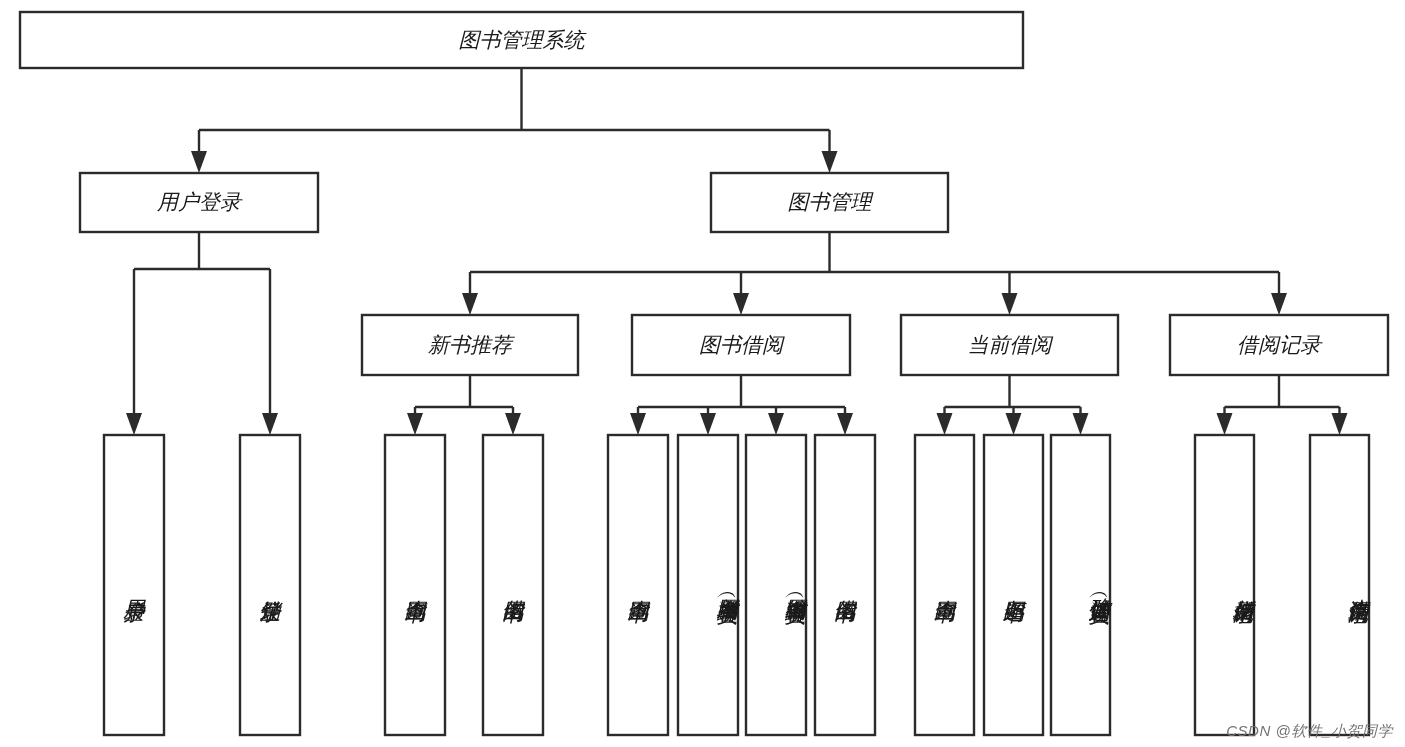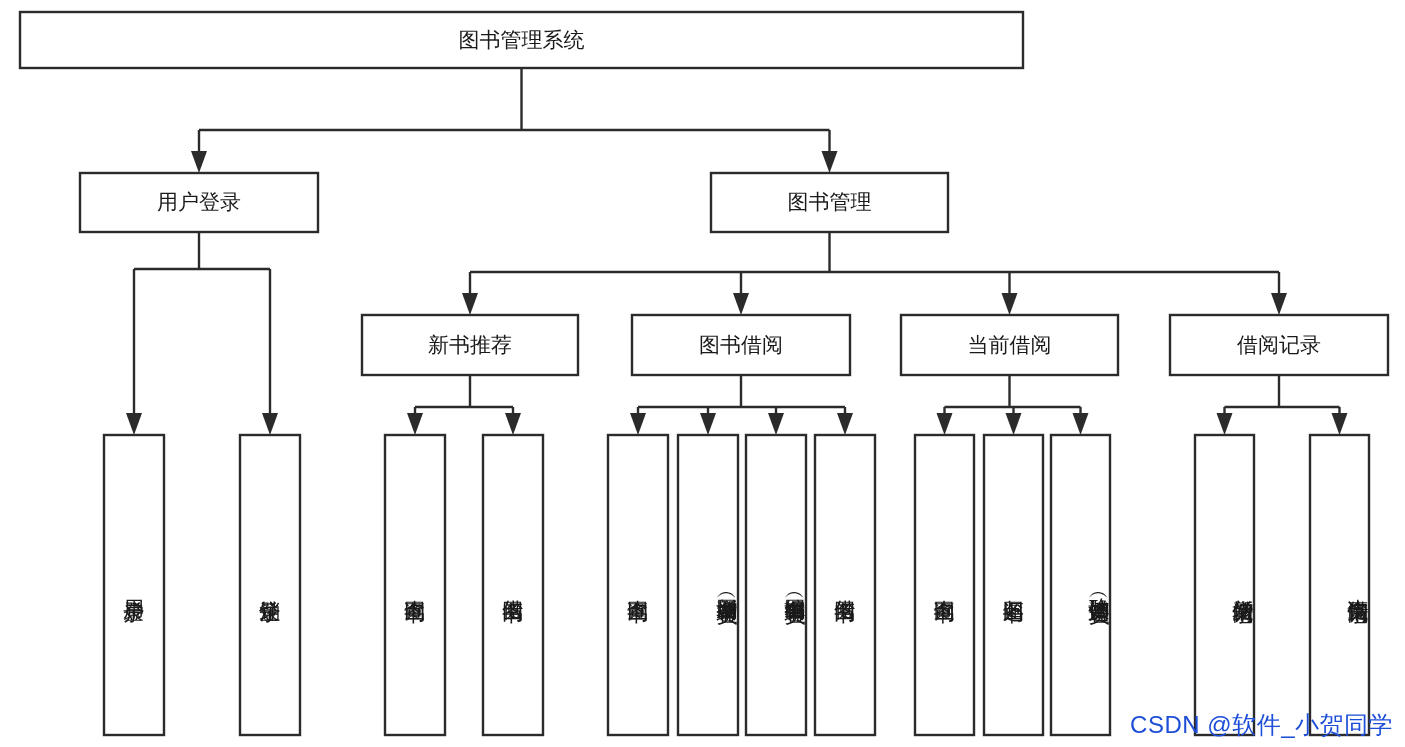--- a/index.html
+++ b/index.html
@@ -13,20 +13,21 @@
     height: 747px;
     font-family: "Liberation Sans", "DejaVu Sans", sans-serif;
     overflow: hidden;
     position: relative;
   }
   #diagram-root {
     position: relative;
     width: 1405px;
     height: 747px;
     background: #ffffff;
+    font-style: italic;
   }
   svg.diagram-canvas {
     position: absolute;
     left: 0;
     top: 0;
     width: 1405px;
     height: 747px;
     display: block;
   }
   .node-box {
@@ -68,22 +69,22 @@
     user-select: none;
   }
   .vlabel-center {
     align-items: center;
   }
   .watermark {
     position: absolute;
     right: 12px;
     bottom: 6px;
     font-family: "Liberation Sans", "DejaVu Sans", sans-serif;
-    font-size: 24px;
-    color: #1d4ed8;
+    font-size: 15px;
+    color: #737373;
     letter-spacing: 0.5px;
     white-space: nowrap;
     user-select: none;
   }
 </style>
 </head>
 <body>
 
 <div id="diagram-root">
   <svg class="diagram-canvas" id="diagram-canvas" viewBox="0 0 1405 747" xmlns="http://www.w3.org/2000/svg">

